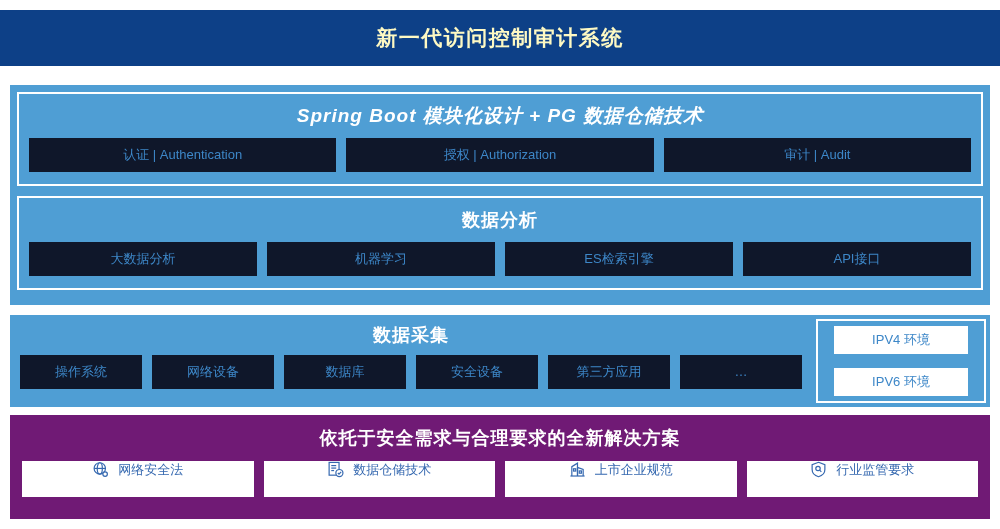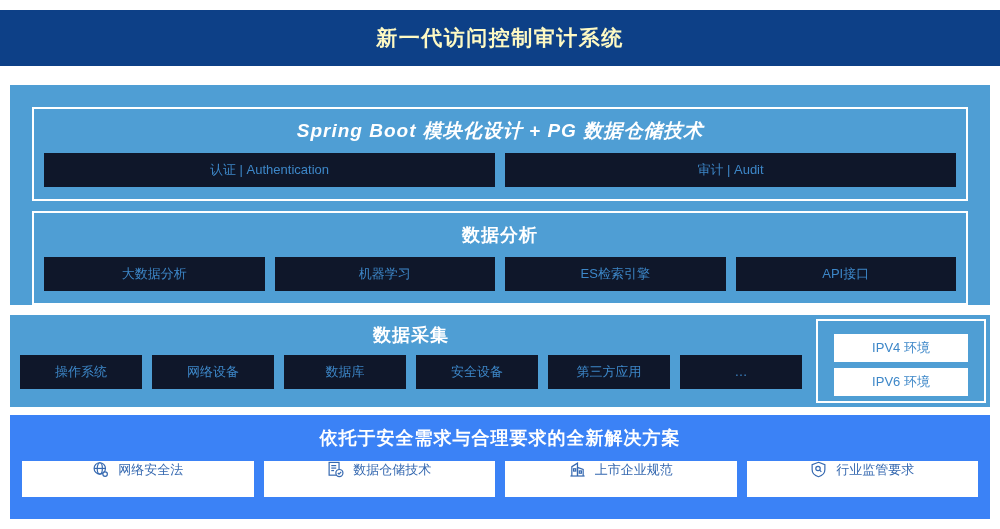--- a/index.html
+++ b/index.html
@@ -18,21 +18,21 @@
     display:flex;align-items:center;justify-content:center;
   }
   .header-title{
     color:#fef9c3;font-size:21px;font-weight:bold;letter-spacing:1.5px;
   }
 
   
   .panel-upper{
     position:absolute;left:10px;top:85px;width:980px;height:220px;
     background:#4f9ed4;
-    box-sizing:border-box;padding:22px;
+    box-sizing:border-box;padding:7px;
   }
   .subpanel{
     border:2px solid #ffffff;
     box-sizing:border-box;
     padding:8px 10px 12px 10px;
   }
   .subpanel + .subpanel{margin-top:10px;}
   .subpanel-title{
     text-align:center;color:#ffffff;font-size:18px;font-weight:bold;
     letter-spacing:1px;line-height:28px;margin-bottom:8px;
@@ -58,31 +58,31 @@
     text-align:center;color:#ffffff;font-size:18px;font-weight:bold;
     letter-spacing:1px;line-height:28px;margin-bottom:6px;
   }
   .panel-ipv{
     flex:1;background:#4f9ed4;
     box-sizing:border-box;padding:4px;
   }
   .ipv-inner{
     border:2px solid #ffffff;box-sizing:border-box;
     height:100%;padding:5px 16px;
-    display:flex;flex-direction:column;justify-content:flex-end;gap:6px;
+    display:flex;flex-direction:column;justify-content:space-between;gap:6px;
   }
   .ipv-card{
     background:#ffffff;height:28px;line-height:28px;text-align:center;
     color:#3d87c8;font-size:13px;
   }
 
   
   .panel-bottom{
     position:absolute;left:10px;top:415px;width:980px;height:104px;
-    background:#3b82f6;
+    background:#701a75;
     box-sizing:border-box;padding:8px 12px 12px 12px;
   }
   .bottom-title{
     text-align:center;color:#ffffff;font-size:18px;font-weight:bold;
     letter-spacing:1px;line-height:30px;margin-bottom:8px;
   }
   .card-icon{
     flex:1;background:#ffffff;height:36px;
     display:flex;justify-content:center;gap:9px;
     color:#3669b0;font-size:13px;white-space:nowrap;
@@ -98,20 +98,21 @@
   <div class="header">
     <div class="header-title">新一代访问控制审计系统</div>
   </div>
 
   <div class="panel-upper">
 
     <div class="subpanel">
       <div class="subpanel-title italic">Spring Boot 模块化设计 + PG 数据仓储技术</div>
       <div class="card-row">
         <div class="card">认证 | Authentication</div>
+        <div class="card">授权 | Authorization</div>
         <div class="card">审计 | Audit</div>
       </div>
     </div>
 
     <div class="subpanel">
       <div class="subpanel-title">数据分析</div>
       <div class="card-row">
         <div class="card">大数据分析</div>
         <div class="card">机器学习</div>
         <div class="card">ES检索引擎</div>

